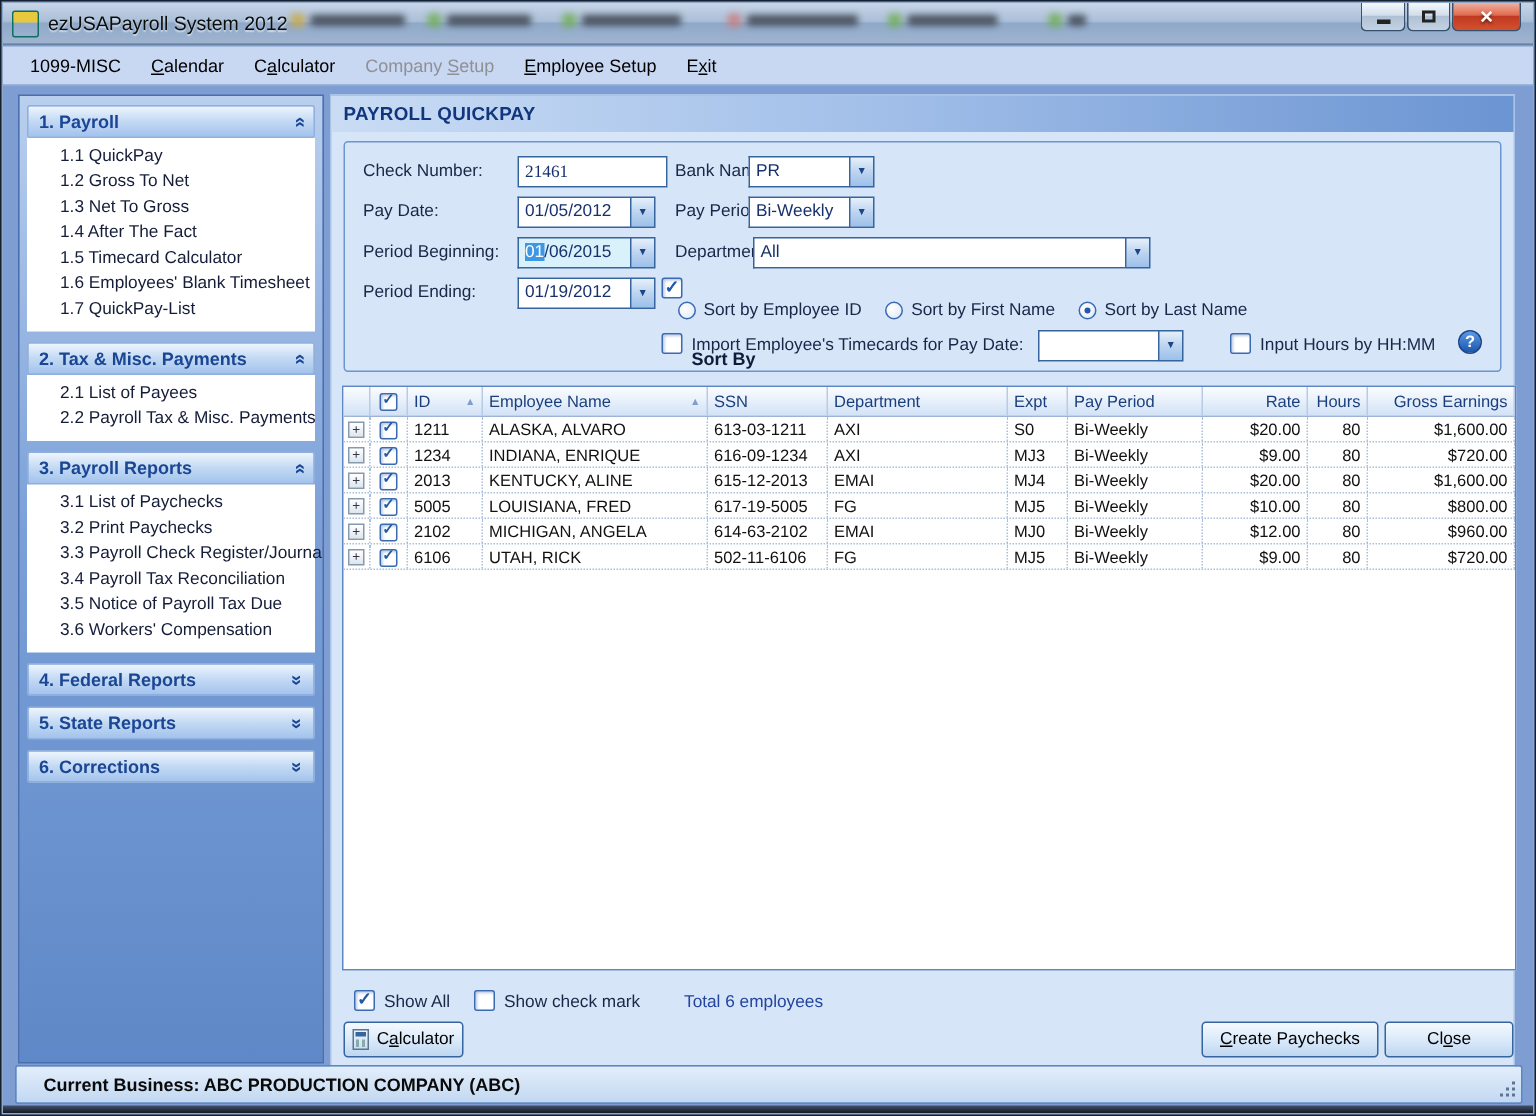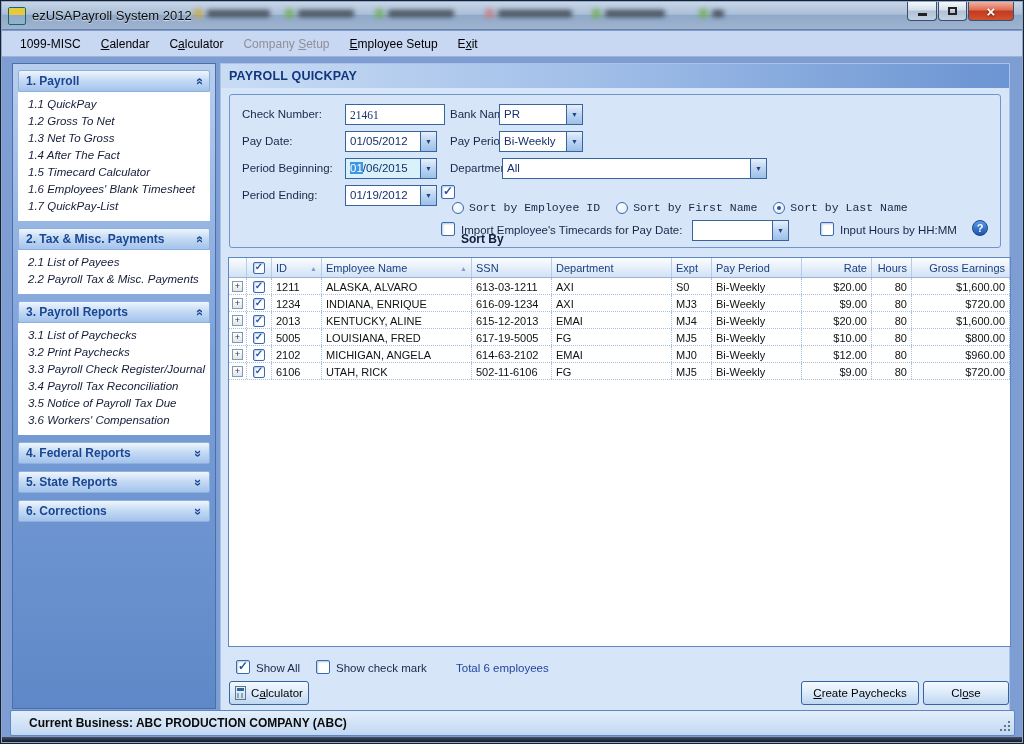--- a/index.html
+++ b/index.html
@@ -50,21 +50,21 @@
   .sec-header { height:22px; margin-top:7px; border-radius:2px;
     background:linear-gradient(180deg,#eef5fd,#c4daf4 48%,#a3c3ec);
     border:1px solid #8fb0dd; display:flex; align-items:center; justify-content:space-between;
     padding:0 7px; cursor:default; }
   .sec-header:first-child { margin-top:0; }
   .sec-title { font-size:12px; font-weight:bold; color:#1a4693; }
   .chev { font-size:13px; font-weight:bold; color:#1a4693; display:inline-block; line-height:1; }
   .chev.up { transform:rotate(-90deg); }
   .chev.down { transform:rotate(90deg); }
   .sec-items { background:#ffffff; padding:4px 0 6px 0; }
-  .side-item { font-size:11.5px; color:#151d38; line-height:17px; padding-left:10px; cursor:default; white-space:nowrap;font-style:italic; }
+  .side-item { font-size:11.5px; color:#151d38; line-height:17px; padding-left:22px; cursor:default; white-space:nowrap; }
 
   
   .mainpanel { position:absolute; left:218px; top:6px; width:790px; height:648px;
     background:#d6e5f7; border:1px solid #a9c4e6; }
   .panel-header { position:absolute; left:0; top:0; right:0; height:24px;
     background:linear-gradient(90deg,#c9dcf4 0%,#a3c0e9 45%,#6b94d2 100%);
     color:#11367d; font-weight:bold; font-size:12.5px; line-height:24px; padding-left:8px; letter-spacing:.2px; }
 
   .groupbox { position:absolute; left:8px; top:30px; width:772px; height:154px;
     border:1px solid #6d96cc; border-radius:3px; }
@@ -81,21 +81,21 @@
 
   .cb { width:14px; height:14px; background:#fff; border:1px solid #3a6ab0; border-radius:2px;
     display:inline-flex; align-items:center; justify-content:center;
     box-shadow:inset 1px 1px 2px rgba(90,130,190,.45); flex:0 0 auto; }
   .cb .t { display:none; color:#2458a6; font-size:12px; font-weight:bold; line-height:1; margin-top:-2px; }
   .cb.checked .t { display:block; }
   .cb.small { width:12px; height:12px; } .cb.small .t { font-size:10px; }
 
   .sortby-label { font-weight:bold; color:#101c3a; font-size:12px;margin-top:46px; }
   .radio-row { position:absolute; left:222px; top:106px; display:flex; gap:16px; align-items:center; }
-  .radio-opt { display:flex; align-items:center; gap:5px; font-size:11.5px; color:#1a2747;font-family:Liberation Mono, monospace; }
+  .radio-opt { display:flex; align-items:center; gap:5px; font-size:11.5px; color:#1a2747; }
   .radio { width:12px; height:12px; border:1px solid #3a6ab0; border-radius:50%;
     background:radial-gradient(circle at 35% 35%, #fff, #dce8f5); position:relative; flex:0 0 auto; }
   .radio.sel::after { content:""; position:absolute; inset:3px; border-radius:50%; background:#2458a6; }
 
   .inline-lbl { position:absolute; font-size:11.5px; color:#1a2747; white-space:nowrap; }
   .help { position:absolute; width:16px; height:16px; border-radius:50%;
     background:linear-gradient(180deg,#5a9ae6,#1c55ad); border:1px solid #1c4586;
     color:#fff; font-size:11px; font-weight:bold; display:flex; align-items:center; justify-content:center; }
 
   

